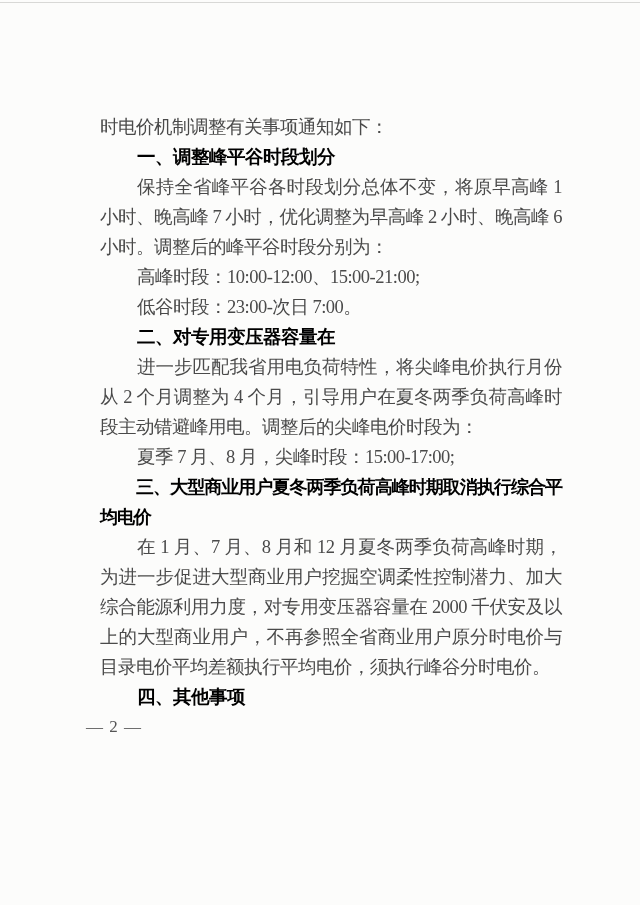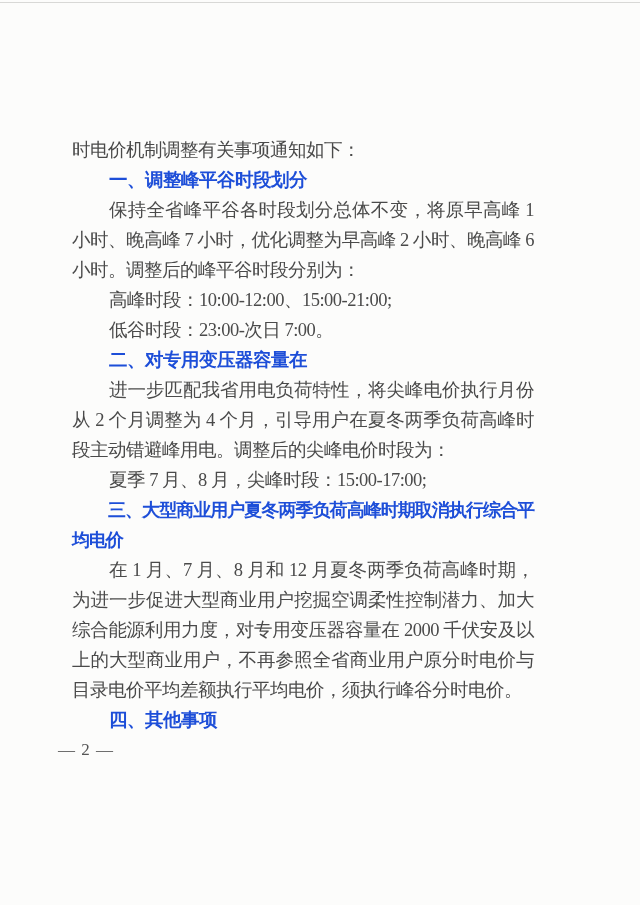--- a/index.html
+++ b/index.html
@@ -13,38 +13,37 @@
   }
   .scan-edge {
     position: absolute;
     top: 2px; left: 0; right: 0;
     height: 1px;
     background: #d8d8d6;
   }
   .content {
     position: absolute;
     top: 112px;
-    left: 72px;
+    left: 100px;
     width: 462px;
-    margin-top: 23px;
   }
   .line {
     margin: 0;
     font-size: 18.5px;
     line-height: 30px;
     letter-spacing: -0.5px;
     color: #4a4a4a;
     text-align: justify;
     text-justify: inter-character;
   }
   .indent { text-indent: 2em; }
   .heading {
     font-family: Liberation Serif, serif;
     font-weight: bold;
-    color: #1d4ed8;
+    color: #000000;
   }
   .heading-long {
     font-size: 18px;
     letter-spacing: -1.1px;
   }
   .page-num {
     margin: 0;
     margin-left: -14px;
     font-size: 17px;
     line-height: 30px;

